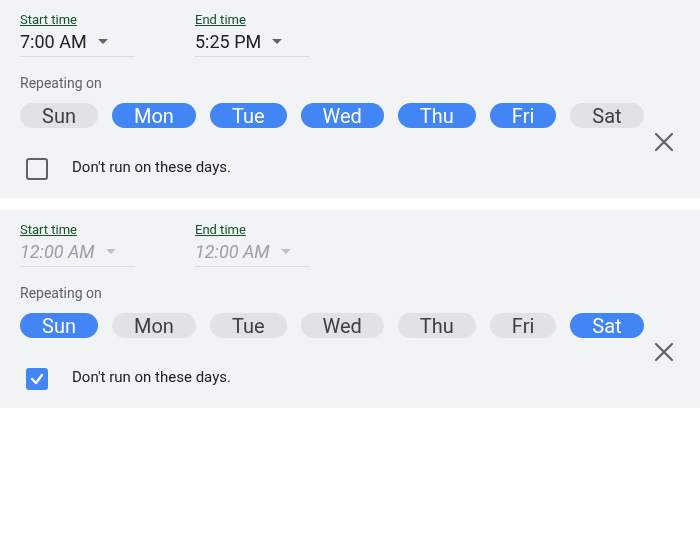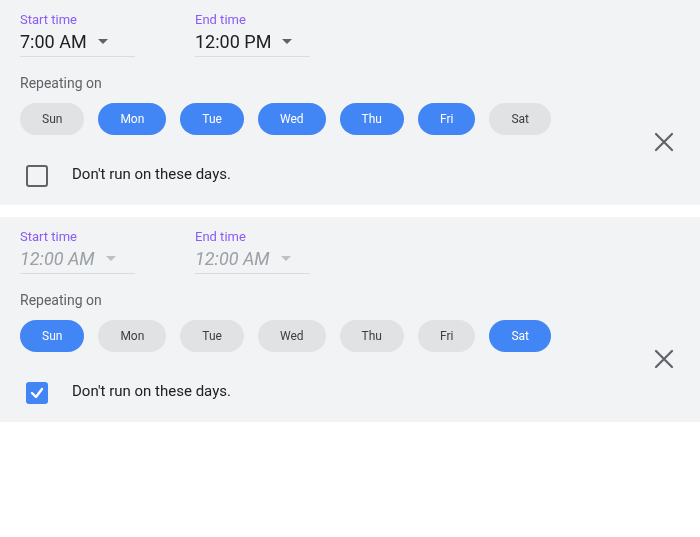--- a/index.html
+++ b/index.html
@@ -24,22 +24,23 @@
     gap: 60px;
     margin-bottom: 18px;
   }
   .time-field {
     display: flex;
     flex-direction: column;
     min-width: 115px;
   }
   .time-label {
     font-size: 13px;
-    color: #8b5cf6;
+    color: #14532d;
     margin-bottom: 4px;
+    text-decoration: underline;
   }
   .time-value-row {
     display: flex;
     align-items: center;
     gap: 10px;
     padding-bottom: 4px;
     border-bottom: 1px solid #dadce0;
     cursor: pointer;
   }
   .time-value {
@@ -62,24 +63,24 @@
     color: #5f6368;
     margin-bottom: 12px;
   }
   .days-row {
     display: flex;
     align-items: center;
     gap: 14px;
     margin-bottom: 30px;
   }
   .day-chip {
-    height: 32px;
+    height: 25px;
     padding: 0 22px;
     border-radius: 20px;
-    font-size: 12px;
+    font-size: 20px;
     display: inline-flex;
     align-items: center;
     justify-content: center;
     cursor: pointer;
     user-select: none;
     border: none;
     font-family: inherit;
   }
   .day-chip.off {
     background: #e0e2e3;
@@ -146,21 +147,21 @@
         <span class="chev dark">
           <svg width="12" height="8" viewBox="0 0 12 8">
               <path d="M1 1 L6 6 L11 1 Z"></path>
             </svg>
         </span>
       </div>
     </div>
     <div class="time-field">
       <span class="time-label">End time</span>
       <div class="time-value-row">
-        <span class="time-value">12:00 PM</span>
+        <span class="time-value">5:25 PM</span>
         <span class="chev dark">
           <svg width="12" height="8" viewBox="0 0 12 8">
               <path d="M1 1 L6 6 L11 1 Z"></path>
             </svg>
         </span>
       </div>
     </div>
   </div>
 
   <div class="repeating-label">Repeating on</div>

